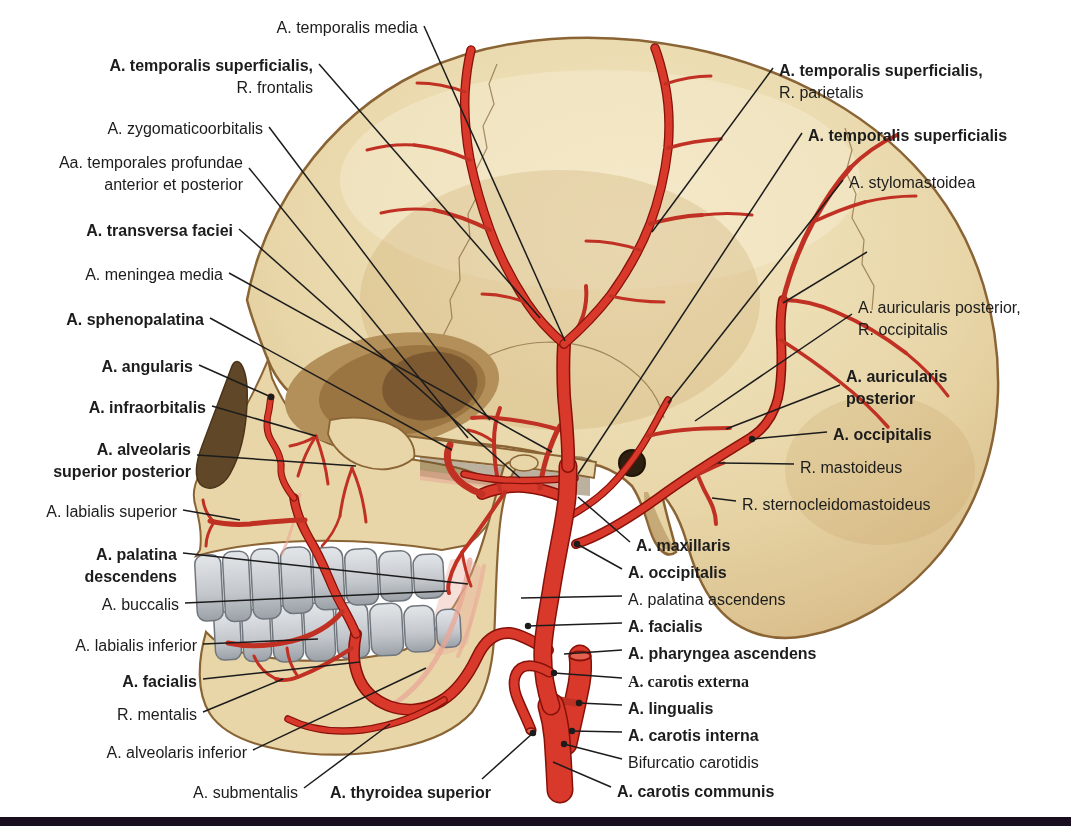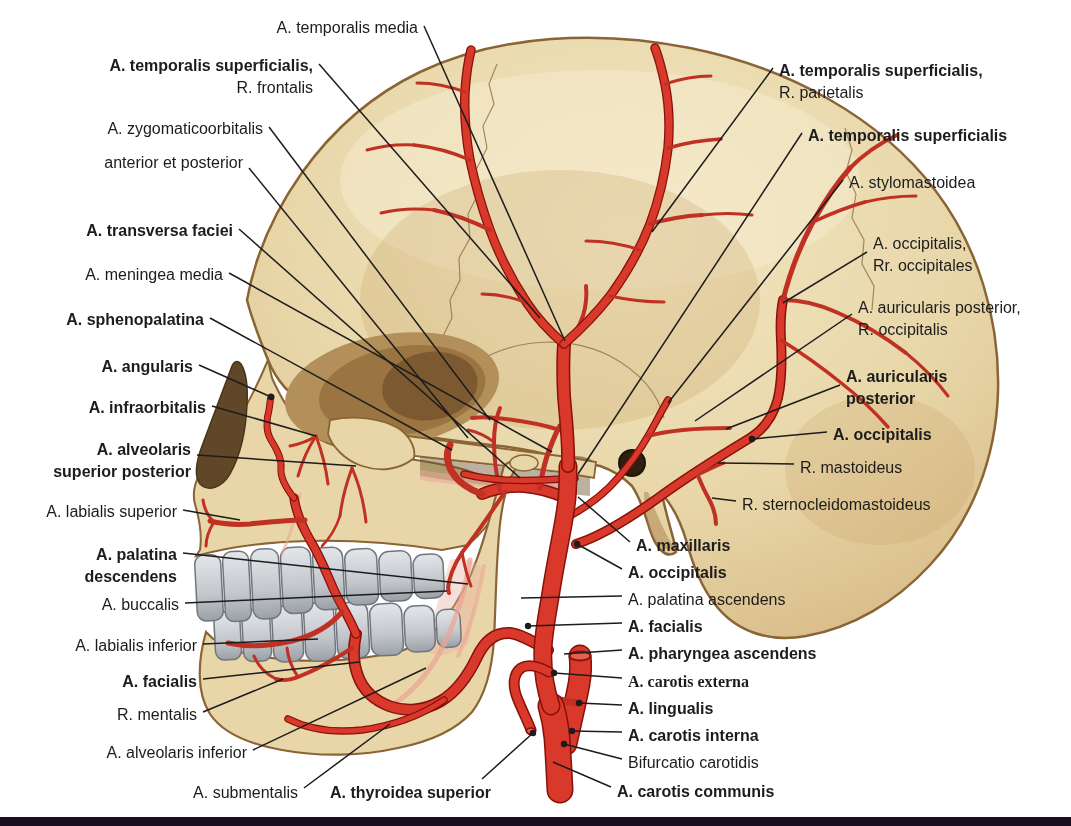--- a/index.html
+++ b/index.html
@@ -285,20 +285,21 @@
         <span class="ln">A. temporalis media</span>
       </div>
       <div class="label" style="top: 55px; right: 758px; text-align: right;">
         <span class="ln b">A. temporalis superficialis,</span>
         <span class="ln">R. frontalis</span>
       </div>
       <div class="label" style="top: 118px; right: 808px; text-align: right;">
         <span class="ln">A. zygomaticoorbitalis</span>
       </div>
       <div class="label" style="top: 152px; right: 828px; text-align: right;">
+        <span class="ln">Aa. temporales profundae</span>
         <span class="ln">anterior et posterior</span>
       </div>
       <div class="label" style="top: 220px; right: 838px; text-align: right; font-weight: bold;">
         <span class="ln">A. transversa faciei</span>
       </div>
       <div class="label" style="top: 264px; right: 848px; text-align: right;">
         <span class="ln">A. meningea media</span>
       </div>
       <div class="label" style="top: 309px; right: 867px; text-align: right;">
         <span class="ln b">A. sphenopalatina</span>
@@ -344,24 +345,20 @@
       <div class="label" style="top: 60px; left: 779px; text-align: left;">
         <span class="ln b">A. temporalis superficialis,</span>
         <span class="ln">R. parietalis</span>
       </div>
       <div class="label" style="top: 125px; left: 808px; text-align: left;">
         <span class="ln b">A. temporalis superficialis</span>
       </div>
       <div class="label" style="top: 172px; left: 849px; text-align: left;">
         <span class="ln">A. stylomastoidea</span>
       </div>
-      <div class="label" style="top: 233px; left: 873px; text-align: left;">
-        <span class="ln">A. occipitalis,</span>
-        <span class="ln">Rr. occipitales</span>
-      </div>
       <div class="label" style="top: 297px; left: 858px; text-align: left;">
         <span class="ln">A. auricularis posterior,</span>
         <span class="ln">R. occipitalis</span>
       </div>
       <div class="label" style="top: 366px; left: 846px; text-align: left;">
         <span class="ln b">A. auricularis</span>
         <span class="ln b">posterior</span>
       </div>
       <div class="label" style="top: 424px; left: 833px; text-align: left;">
         <span class="ln b">A. occipitalis</span>

